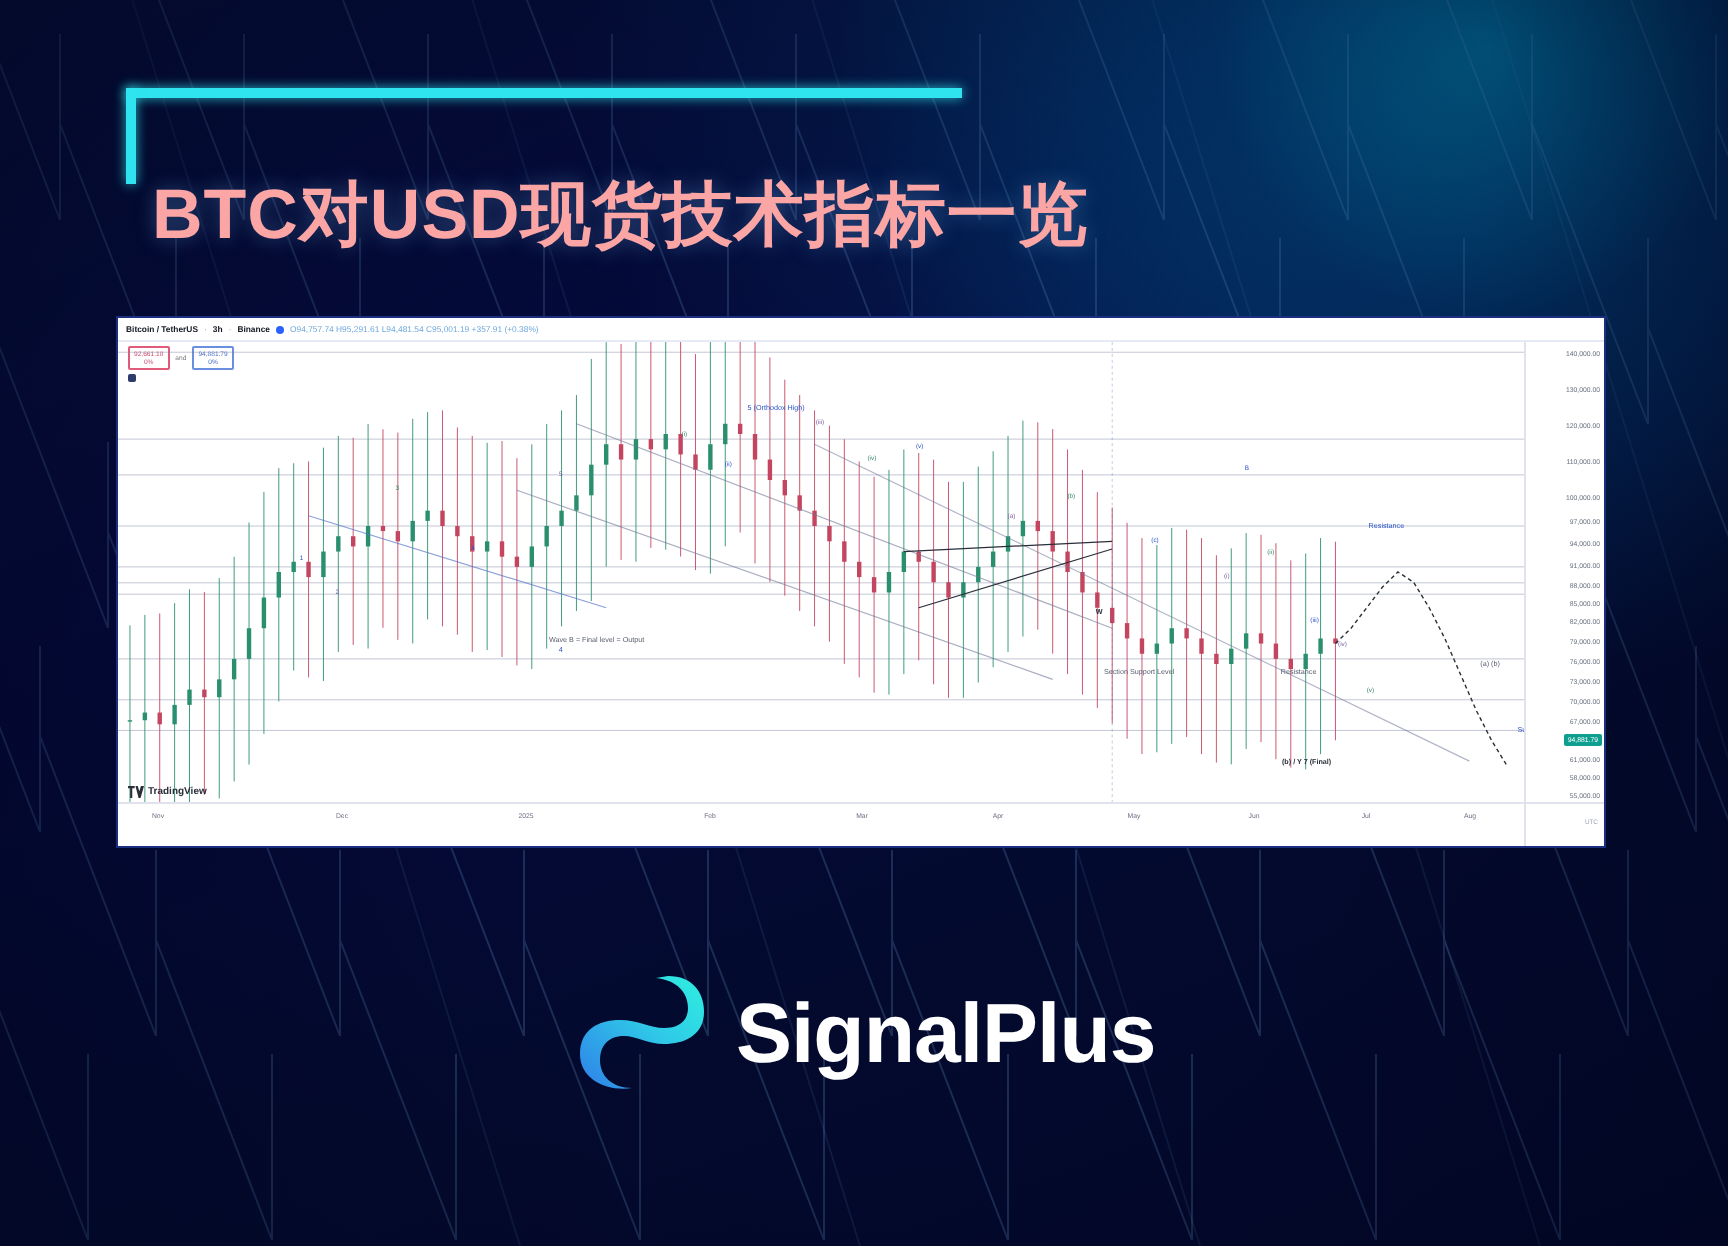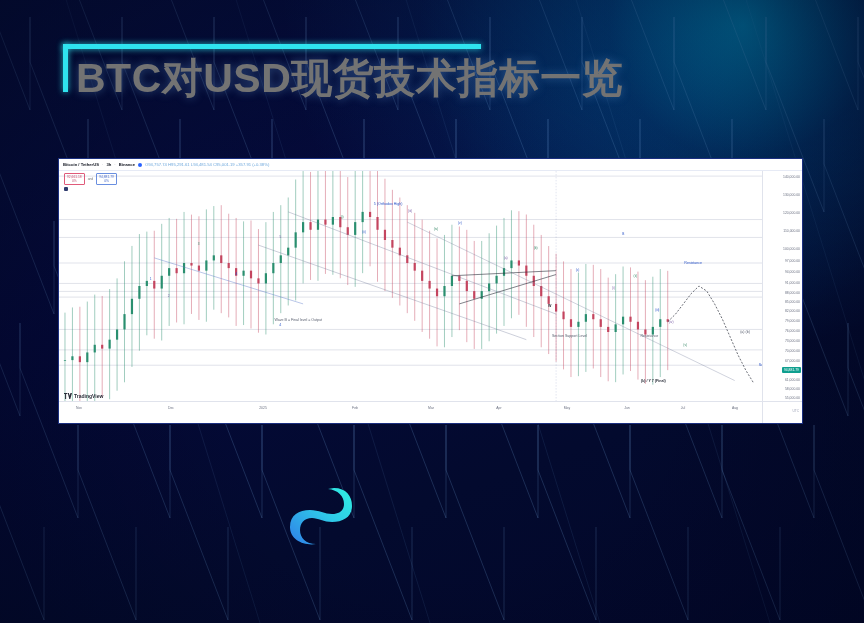--- a/index.html
+++ b/index.html
@@ -29,22 +29,22 @@
   #title-block { position:absolute; left:57px; top:44px; width:430px; }
   #title-accent-h {
     position:absolute; left:6px; top:0px; width:418px; height:5px;
     background:#2fe3ef; box-shadow:0 0 6px rgba(47,227,239,0.8);
   }
   #title-accent-v {
     position:absolute; left:6px; top:0px; width:5px; height:48px;
     background:#2fe3ef; box-shadow:0 0 6px rgba(47,227,239,0.8);
   }
   #page-title {
-    position:absolute; left:19px; top:7px;
-    font-size:41px; font-weight:bold; color:#737373;
+    position:absolute; left:19px; top:40px;
+    font-size:35px; font-weight:bold; color:#fca5a5;
     letter-spacing:0.5px; white-space:nowrap;
     text-shadow:0 0 10px rgba(120,190,255,0.35);
   }
 
   
   #chart-panel {
     position:absolute; left:58px; top:158px;
     width:745px; height:266px;
     background:#ffffff;
     border:1px solid #1b2f80;
@@ -500,13 +500,14 @@
         <stop offset="0%" stop-color="#2f7fe8"></stop>
         <stop offset="55%" stop-color="#2fc8e8"></stop>
         <stop offset="100%" stop-color="#2ff0e0"></stop>
       </linearGradient>
     </defs>
     <path d="M46 2 C58 2 64 10 64 20 C64 31 55 36 44 36 C36 36 30 32 24 32
              C16 32 12 37 12 44 C12 52 18 58 28 58 C16 60 2 54 2 41
              C2 29 11 24 22 24 C31 24 37 28 44 28 C52 28 56 24 56 18
              C56 10 50 4 40 3 Z" fill="url(#lg)"></path>
   </svg>
+  <div id="logo-text">SignalPlus</div>
 </div>
 
 </body></html>

